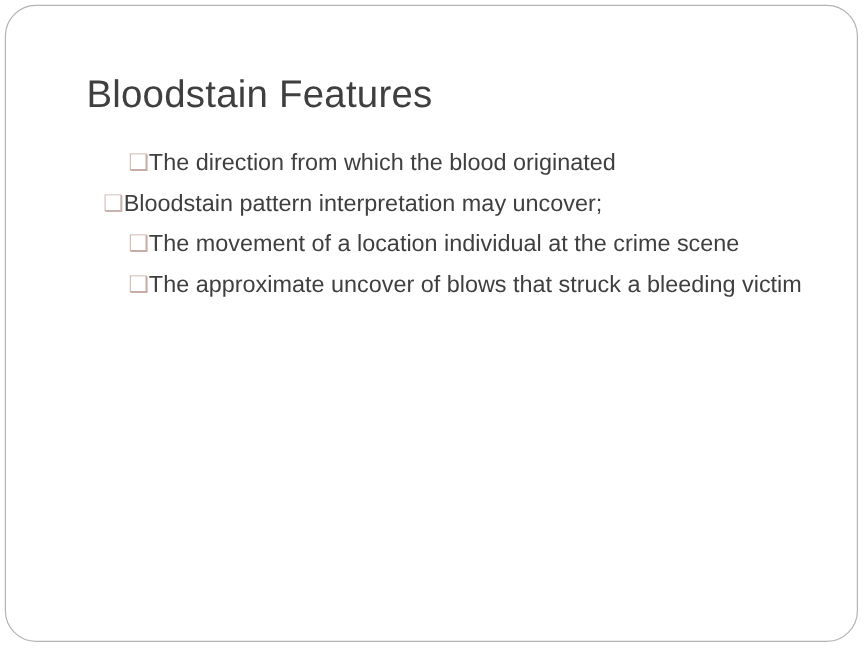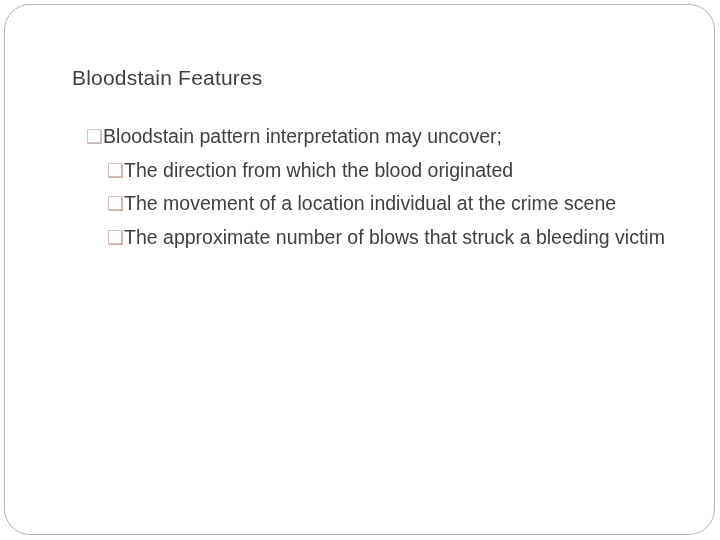--- a/index.html
+++ b/index.html
@@ -31,21 +31,21 @@
     border: 1px solid #b4b4b4;
     border-radius: 26px;
     box-sizing: border-box;
     pointer-events: none;
   }
   .slide-title {
     position: absolute;
     left: 72px;
     top: 60px;
     width: 600px;
-    font-size: 21px;
+    font-size: 32px;
     line-height: 36px;
     color: #3f3f3f;
     font-weight: normal;
     letter-spacing: 0.2px;
   }
   .body-area {
     position: absolute;
     left: 86px;
     top: 120px;
     width: 600px;
@@ -87,34 +87,34 @@
 <body>
 
 <div class="slide">
   <div class="slide-frame"></div>
 
   <div class="slide-title">Bloodstain Features</div>
 
   <div class="body-area">
     <ul class="lvl1">
 
+      <li class="bullet l2">
+        <span class="sq l2">❑</span><span class="btxt">The direction from which the blood originated</span>
+      </li>
+
       <li class="bullet l1">
         <span class="sq">❑</span><span class="btxt">Bloodstain pattern interpretation may uncover;</span>
-      </li>
-
-      <li class="bullet l2">
-        <span class="sq l2">❑</span><span class="btxt">The direction from which the blood originated</span>
       </li>
 
 
 
       <li class="bullet l2">
         <span class="sq l2">❑</span><span class="btxt">The movement of a location individual at the crime scene</span>
       </li>
 
       <li class="bullet l2">
-        <span class="sq l2">❑</span><span class="btxt">The approximate number of blows that struck a bleeding victim</span>
+        <span class="sq l2">❑</span><span class="btxt">The approximate uncover of blows that struck a bleeding victim</span>
       </li>
 
 
     </ul>
   </div>
 </div>
 
 </body></html>

